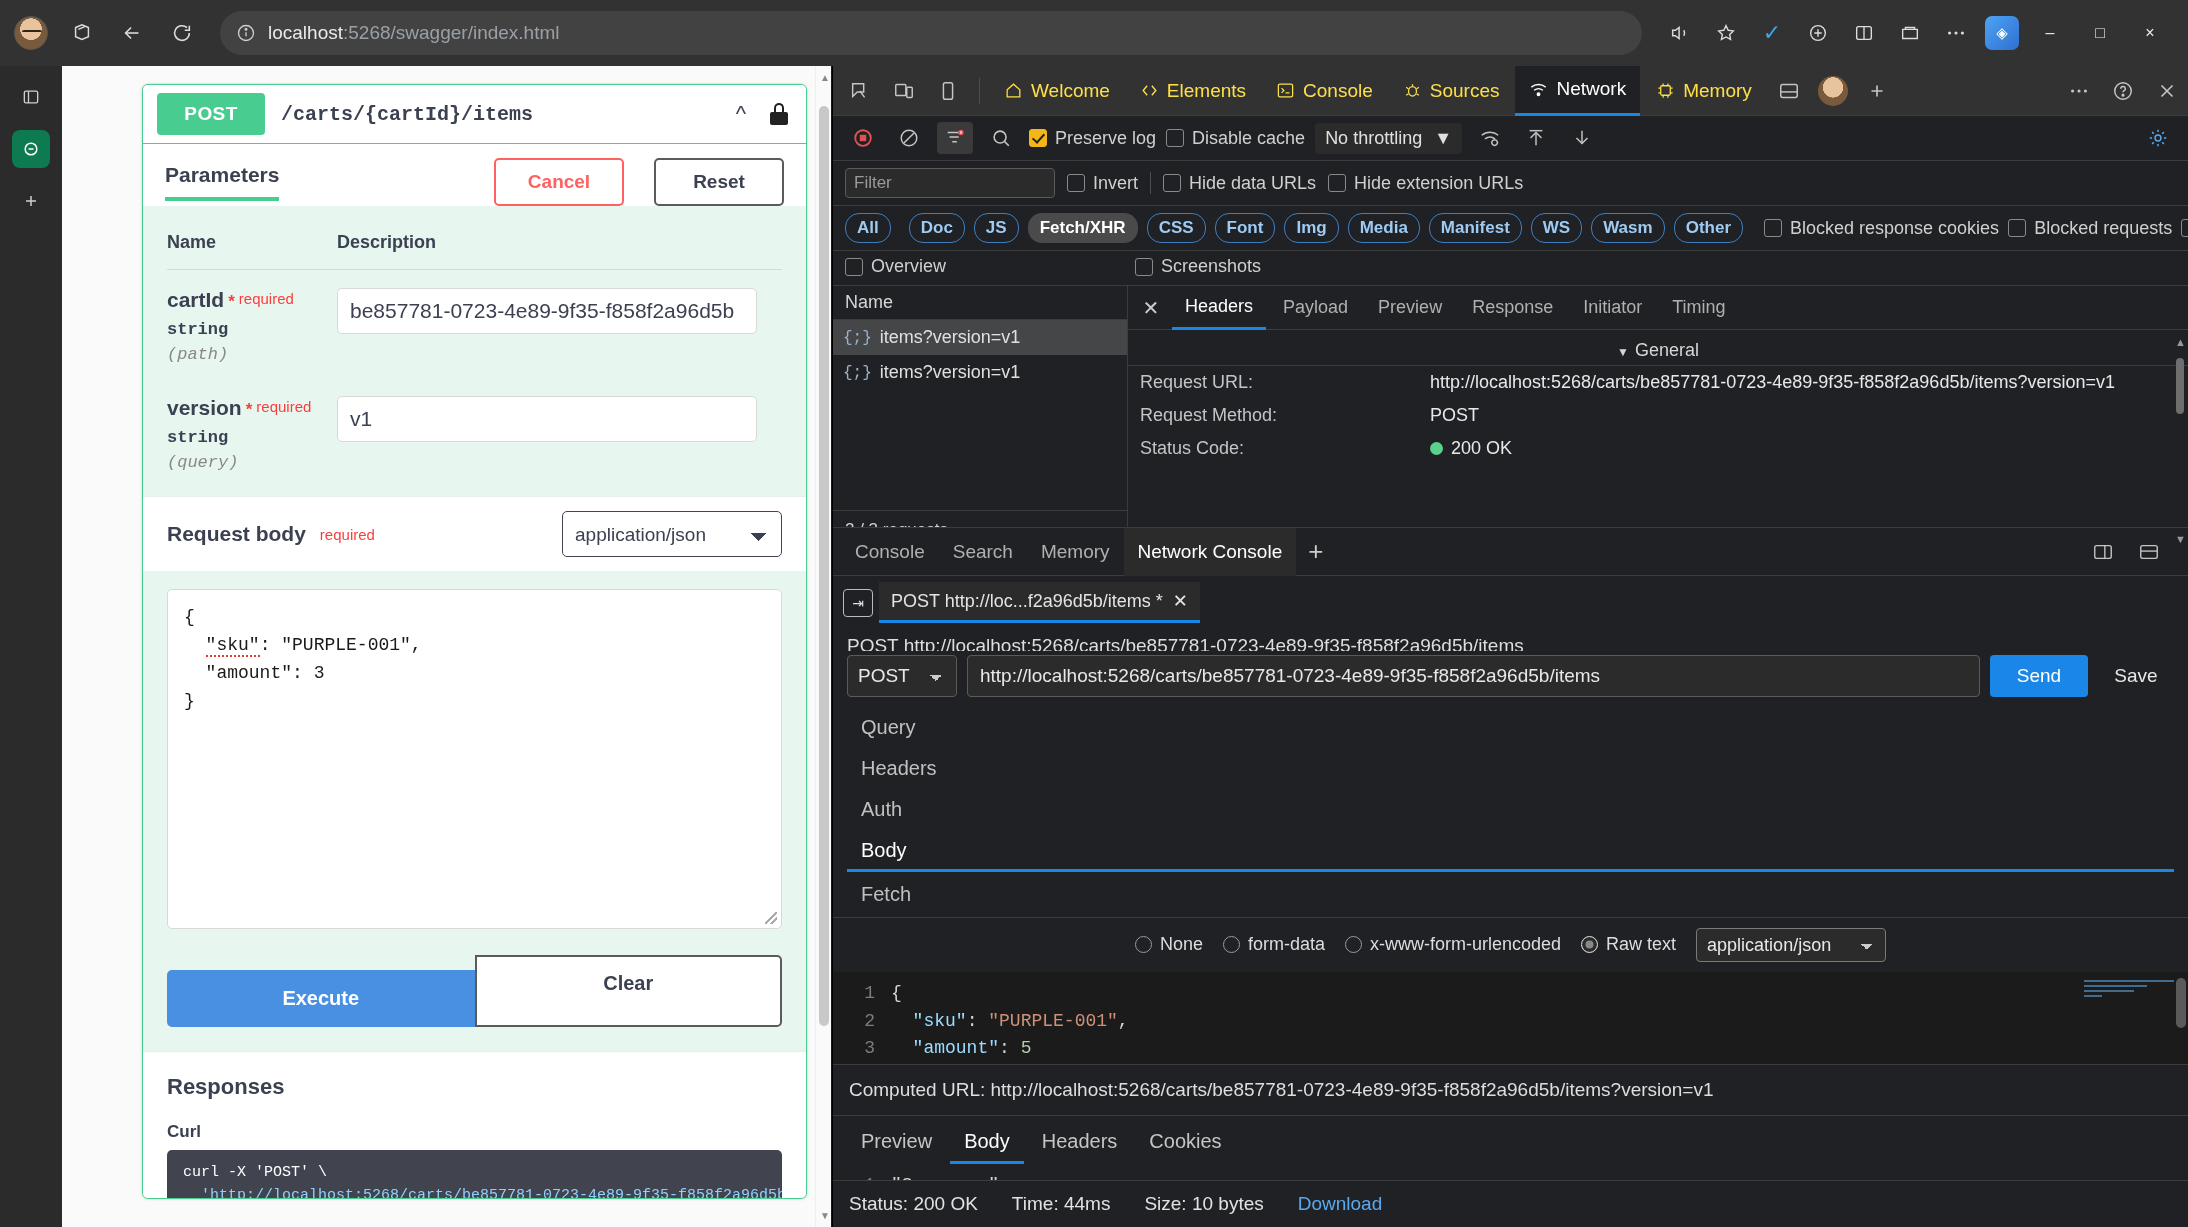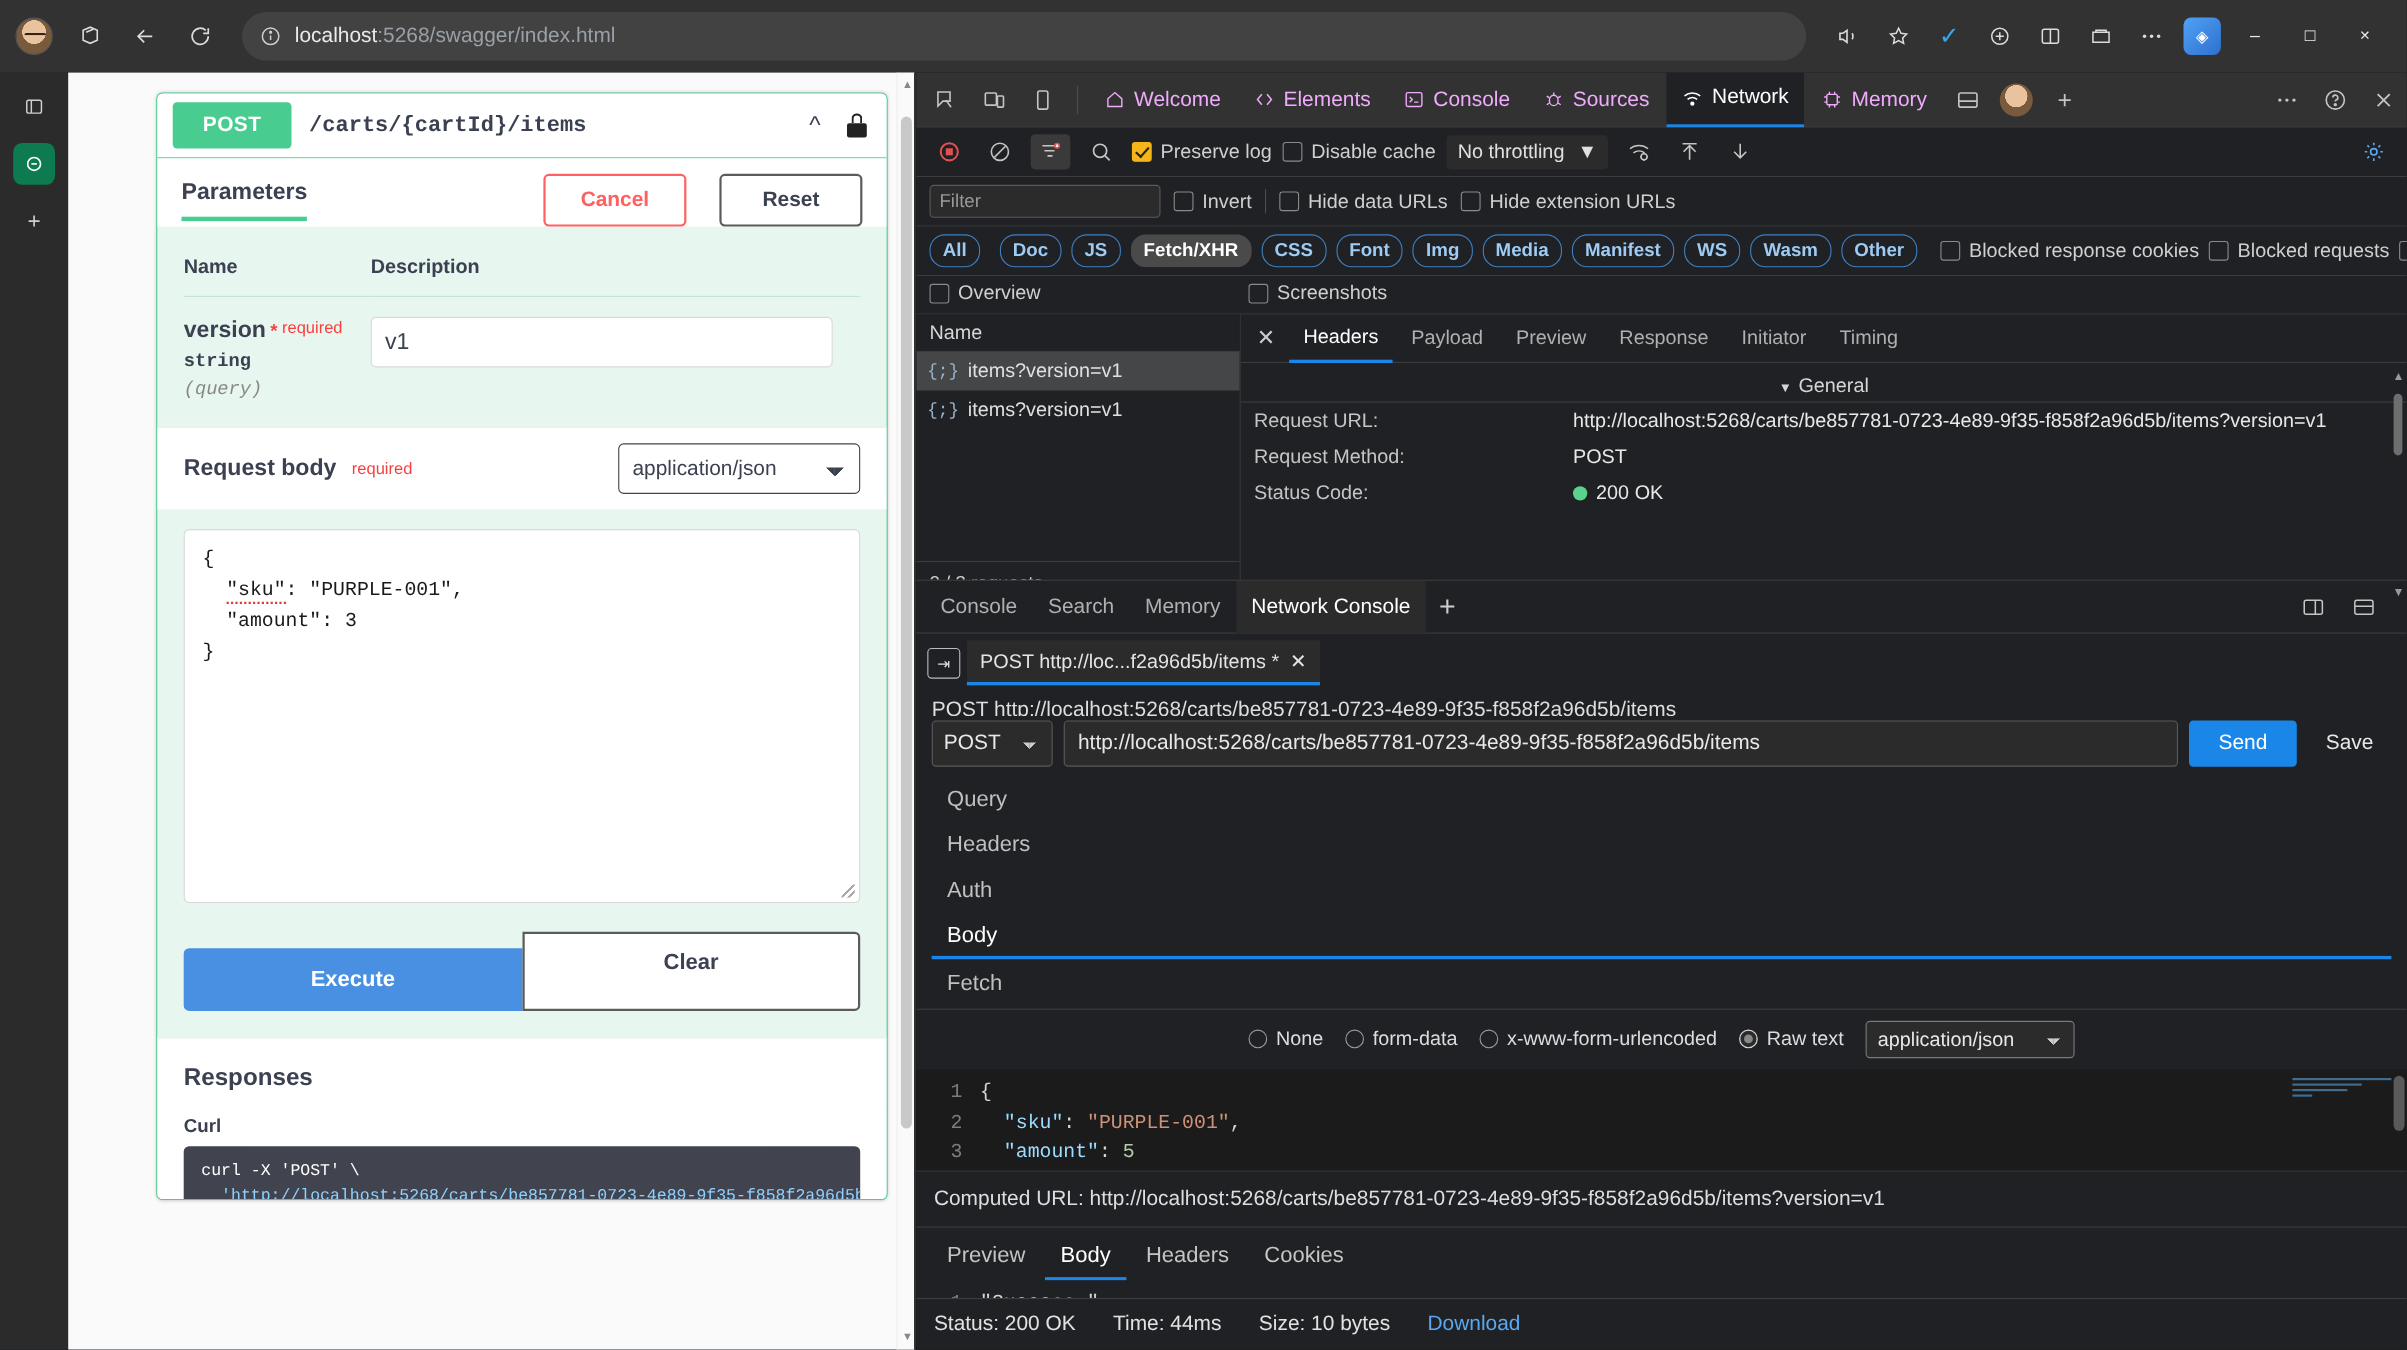--- a/index.html
+++ b/index.html
@@ -204,21 +204,21 @@
     height: 50px; display:flex; align-items:center; background:#323233;
     border-bottom:1px solid #3c3c3c; padding-left: 6px; gap: 2px; flex:none;
   }
   .dt-icbtn {
     width:42px; height:40px; display:flex; align-items:center; justify-content:center;
     color:#c5c5c5; cursor:pointer; border-radius:4px;
   }
   .dt-sep { width:1px; height:26px; background:#4d4d4d; margin: 0 8px; }
   .dt-tab {
     display:flex; align-items:center; gap:8px; padding: 0 14px; height:50px;
-    color:#f0abfc; font-size:19px; cursor:pointer; white-space:nowrap;
+    color:#fde047; font-size:19px; cursor:pointer; white-space:nowrap;
   }
   .dt-tab.active { color:#fff; background:#202124; border-bottom:3px solid #1a87e8; }
   .dt-tab svg { width:19px; height:19px; }
   .dt-tabbar .grow { flex:1; }
   .avatar-sq {
     width:30px;height:30px;border-radius:50%;
     background:radial-gradient(circle at 50% 38%, #e8c39e 0 42%, #7a5a3c 43% 100%);
   }
 
   
@@ -520,20 +520,30 @@
 
         <div class="params-body">
           <table class="ptable">
             <tbody>
                 <tr>
               <th class="col-name">Name</th>
               <th>Description</th>
             </tr>
             <tr>
               <td>
+                <div class="pname"><span>cartId</span><span class="req-star">*</span><span class="req-word">required</span></div>
+                <div class="ptype">string</div>
+                <div class="pin">(path)</div>
+              </td>
+              <td>
+                <input class="pinput" value="be857781-0723-4e89-9f35-f858f2a96d5b" style="">
+              </td>
+            </tr>
+            <tr>
+              <td>
                 <div class="pname"><span>version</span><span class="req-star">*</span><span class="req-word">required</span></div>
                 <div class="ptype">string</div>
                 <div class="pin">(query)</div>
               </td>
               <td>
                 <input class="pinput" value="v1" style="">
               </td>
             </tr>
           </tbody>
             </table>

